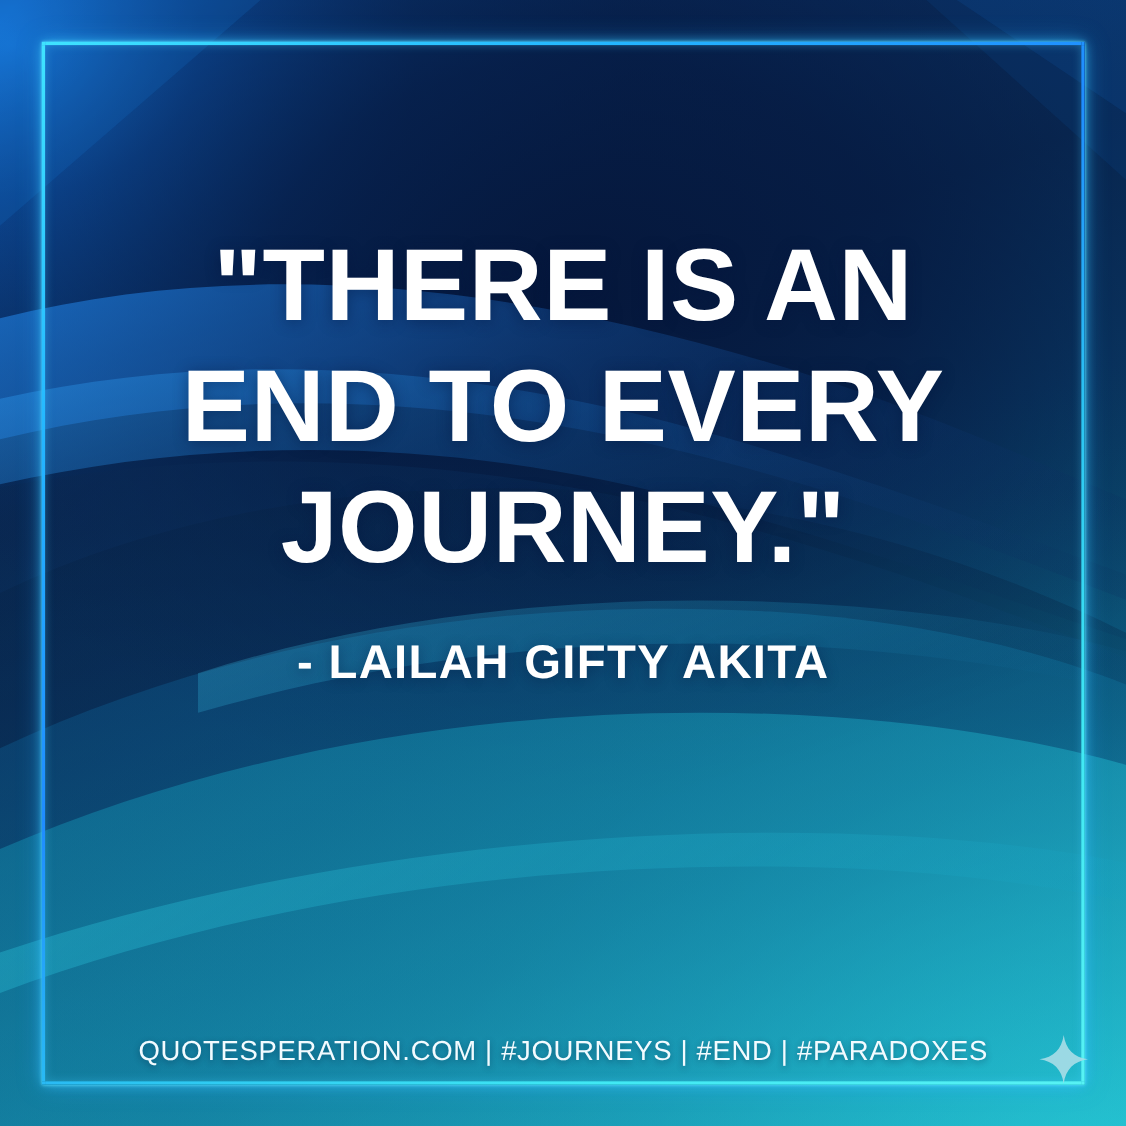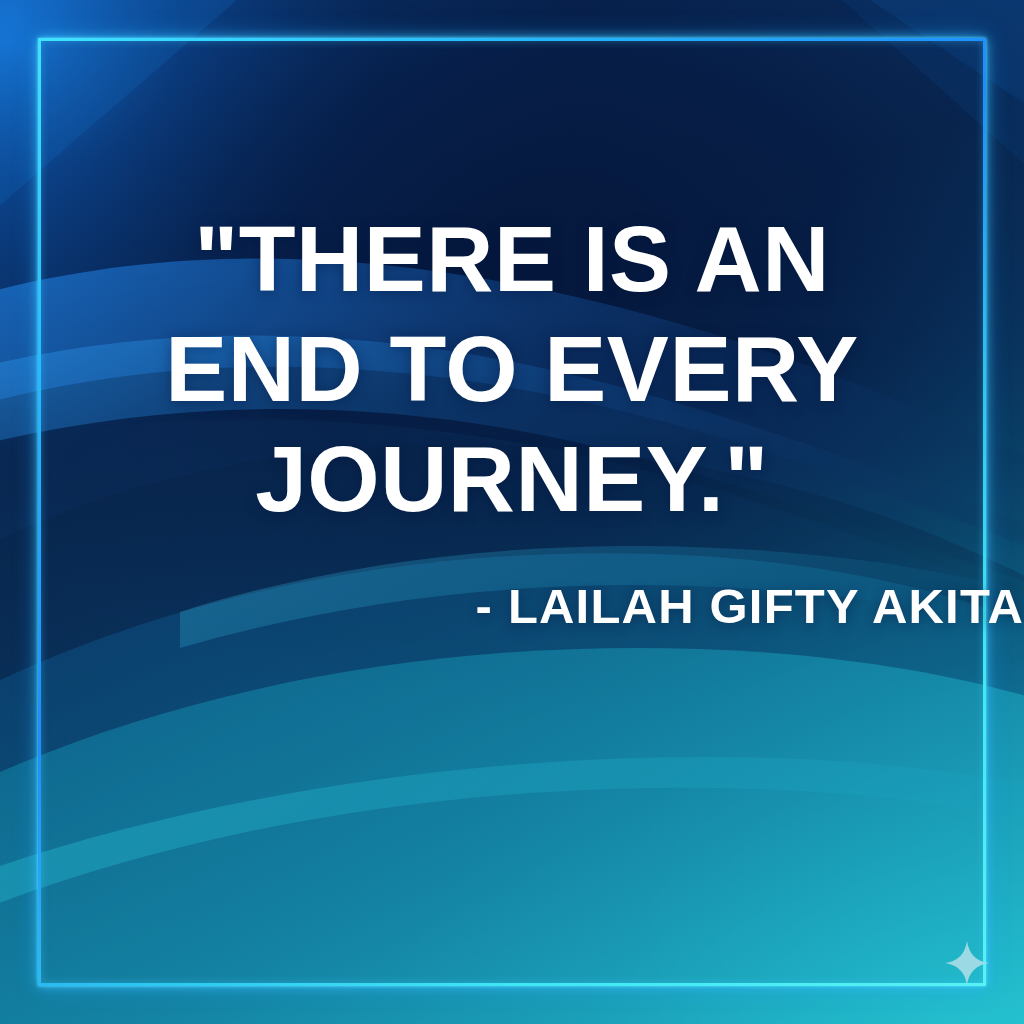--- a/index.html
+++ b/index.html
@@ -123,25 +123,25 @@
     letter-spacing: 0.5px;
     text-shadow: 0 2px 14px rgba(0,20,60,0.45);
     white-space: pre-line;
   }
 
   #author {
     position: absolute;
     left: 0;
     right: 0;
     top: 578px;
-    text-align: right;
+    text-align: center;
     color: #ffffff;
     font-family: "Liberation Sans", sans-serif;
     font-weight: 700;
-    font-size: 49px;
+    font-size: 43px;
     letter-spacing: 1.2px;
     text-shadow: 0 2px 12px rgba(0,20,60,0.40);
   }
 
   
   #footer {
     position: absolute;
     left: 0;
     right: 0;
     top: 942px;
@@ -236,18 +236,19 @@
   <div id="frame"></div>
 
   <div id="content">
     <div id="quote">"THERE IS AN
 END TO EVERY
 JOURNEY."</div>
 
     <div id="author">- LAILAH GIFTY AKITA</div>
   </div>
 
+  <div id="footer">QUOTESPERATION.COM | #JOURNEYS | #END | #PARADOXES</div>
 
   <svg id="sparkle" viewBox="0 0 100 100">
     <path d="M50,2 C54,30 70,46 98,50 C70,54 54,70 50,98 C46,70 30,54 2,50 C30,46 46,30 50,2 Z" fill="#a6dce6" opacity="0.92"></path>
   </svg>
 
 </div>
 
 </body></html>

